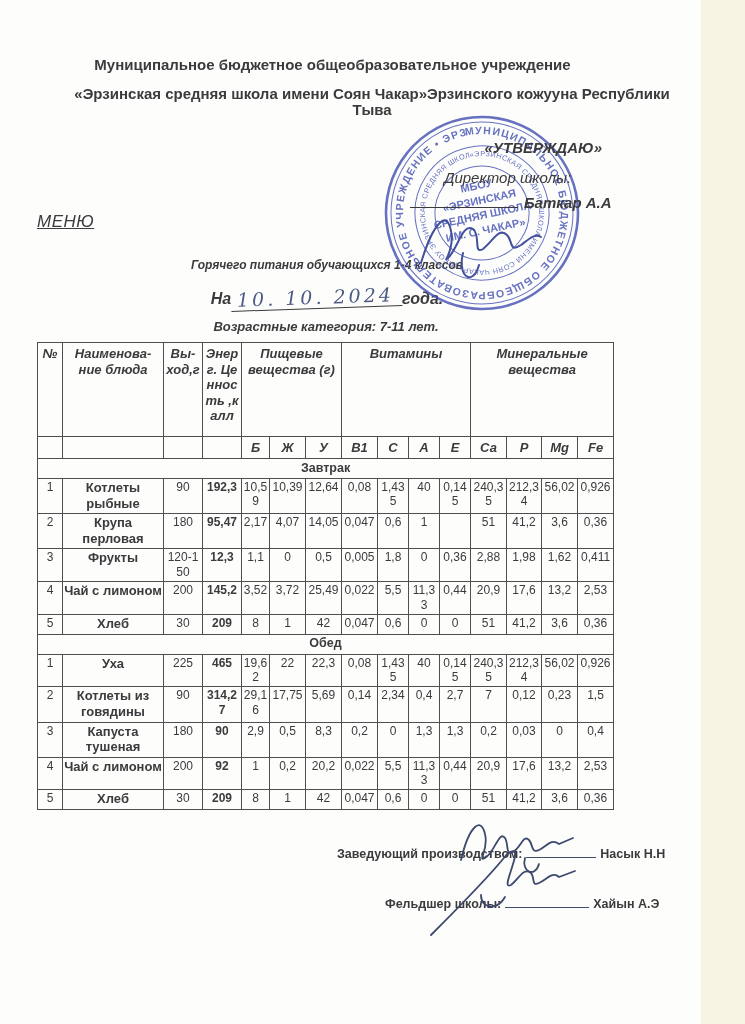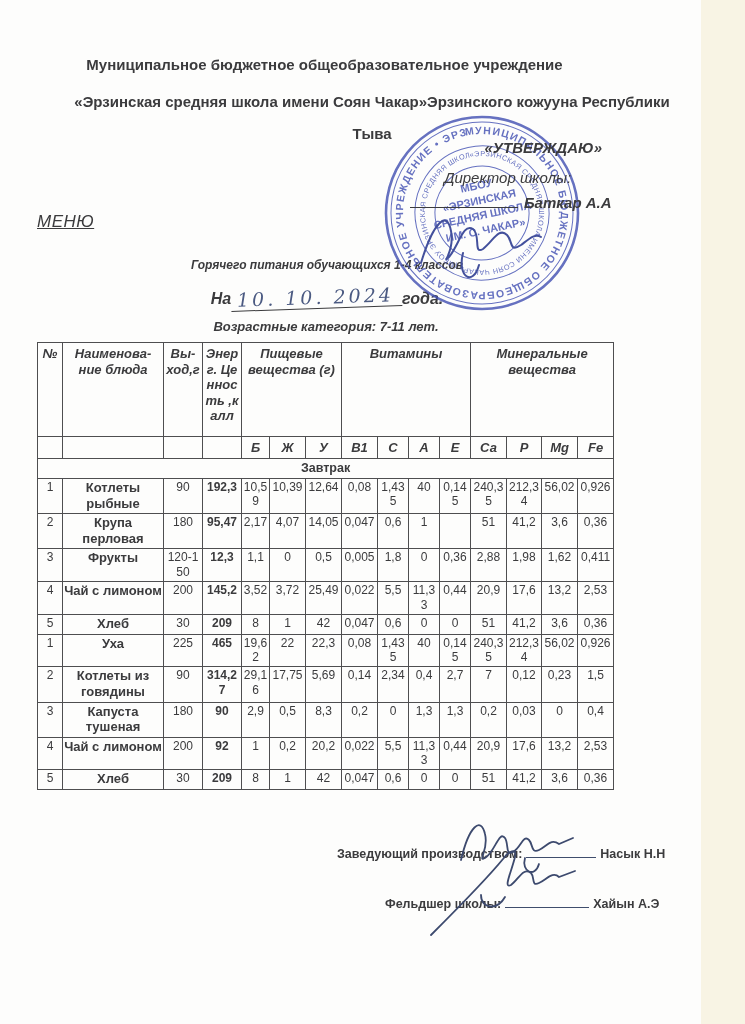--- a/index.html
+++ b/index.html
@@ -11,26 +11,26 @@
     font-family: "Liberation Sans", sans-serif;
     color: #3b3b3d;
     overflow: hidden;
   }
   .page-edge-strip {
     position: absolute; left: 701px; top: 0; width: 44px; height: 1024px;
     background: #f8f4e4;
   }
   
   .org-line1 {
-    position: absolute; left: 32px; top: 56px; width: 585px;
+    position: absolute; left: 40px; top: 56px; width: 585px;
     text-align: center; font-size: 15px; font-weight: bold;
   }
   .org-line23 {
     position: absolute; left: 62px; top: 86px; width: 620px;
-    text-align: center; font-size: 15px; font-weight: bold; line-height: 32px;
+    text-align: center; font-size: 15px; font-weight: bold; line-height: 16px;
   }
   
   .stamp-wrap {
     position: absolute; left: 381px; top: 112px; width: 202px; height: 202px;
     transform: rotate(-12deg);
     opacity: .82;
     z-index: 1;
   }
   .stamp-wrap svg { width: 100%; height: 100%; }
   .stamp-sign-svg {
@@ -302,20 +302,23 @@
         <td class="val">42</td>
         <td class="val">0,047</td>
         <td class="val">0,6</td>
         <td class="val">0</td>
         <td class="val">0</td>
         <td class="val">51</td>
         <td class="val">41,2</td>
         <td class="val">3,6</td>
         <td class="val">0,36</td>
       </tr>
+      <tr class="section-row">
+        <td colspan="15">Обед</td>
+      </tr>
       <tr>
         <td class="val">1</td>
         <td class="dish">Уха</td>
         <td class="val">225</td>
         <td class="energy">465</td>
         <td class="val">19,62</td>
         <td class="val">22</td>
         <td class="val">22,3</td>
         <td class="val">0,08</td>
         <td class="val">1,435</td>

